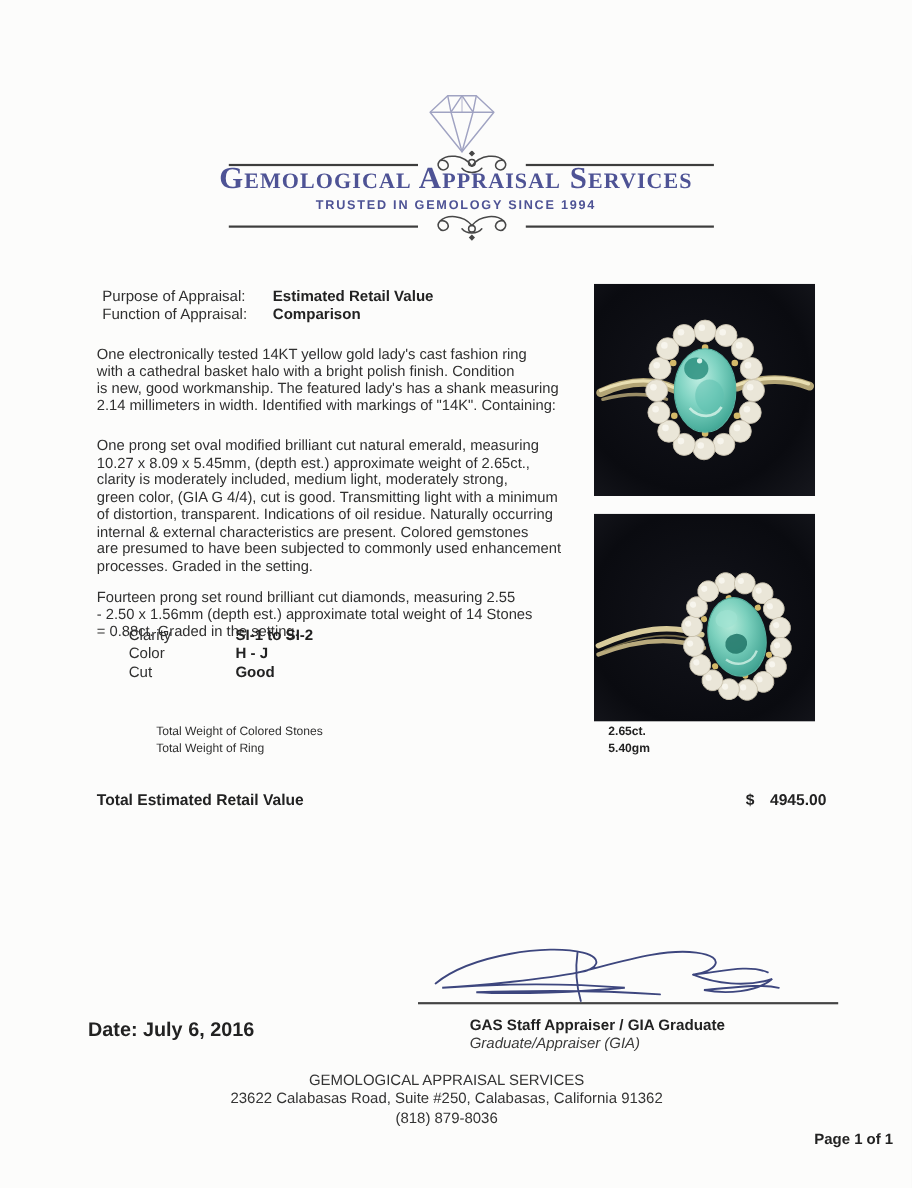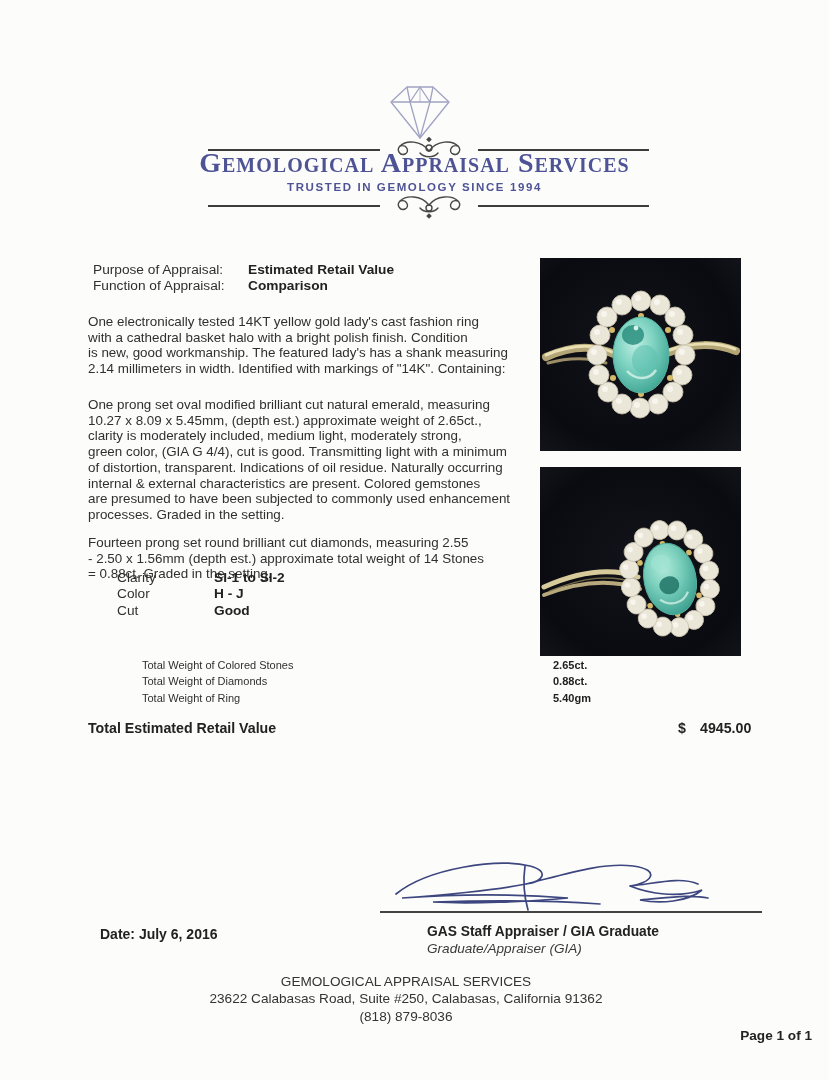--- a/index.html
+++ b/index.html
@@ -43,21 +43,21 @@
   .total-row{position:absolute;left:88px;top:720px;width:700px;font-size:14.2px;}
   .total-currency{position:absolute;left:590px;top:0;}
   .total-amount{position:absolute;left:612px;top:0;}
   
   .photo{position:absolute;left:540px;width:201px;line-height:0;}
   .photo-1{top:258px;}
   .photo-2{top:467px;}
   
   .signature-svg{position:absolute;left:378px;top:854px;}
   .signature-line{position:absolute;left:380px;top:911px;width:382px;height:2px;background:#444;}
-  .date-line{position:absolute;left:100px;top:926px;font-size:14px;}
+  .date-line{position:absolute;left:80px;top:926px;font-size:18px;}
   .signer-title{position:absolute;left:427px;top:924px;font-size:13.8px;}
   .signer-credential{position:absolute;left:427px;top:941px;font-size:13.6px;font-style:italic;color:#3a3a3a;}
   
   .footer{position:absolute;left:0;top:973px;width:812px;text-align:center;font-size:13.6px;line-height:17.4px;color:#343434;}
   .page-indicator{position:absolute;left:0;top:1028px;width:812px;text-align:right;font-size:13.6px;}
 </style>
 </head>
 <body>
 
 <div class="page">
@@ -136,23 +136,20 @@
       <span class="grade-label">Color</span><span class="bold">H - J</span>
     </div>
     <div>
       <span class="grade-label">Cut</span><span class="bold">Good</span>
     </div>
   </div>
 
   <div class="totals">
     <div>
       <span class="totals-label">Total Weight of Colored Stones</span><span class="bold">2.65ct.</span>
-    </div>
-    <div>
-      <span class="totals-label">Total Weight of Diamonds</span><span class="bold">0.88ct.</span>
     </div>
     <div>
       <span class="totals-label">Total Weight of Ring</span><span class="bold">5.40gm</span>
     </div>
   </div>
 
   <div class="total-row">
     <span class="bold">Total Estimated Retail Value</span>
     <span class="bold total-currency">$</span>
     <span class="bold total-amount">4945.00</span>

